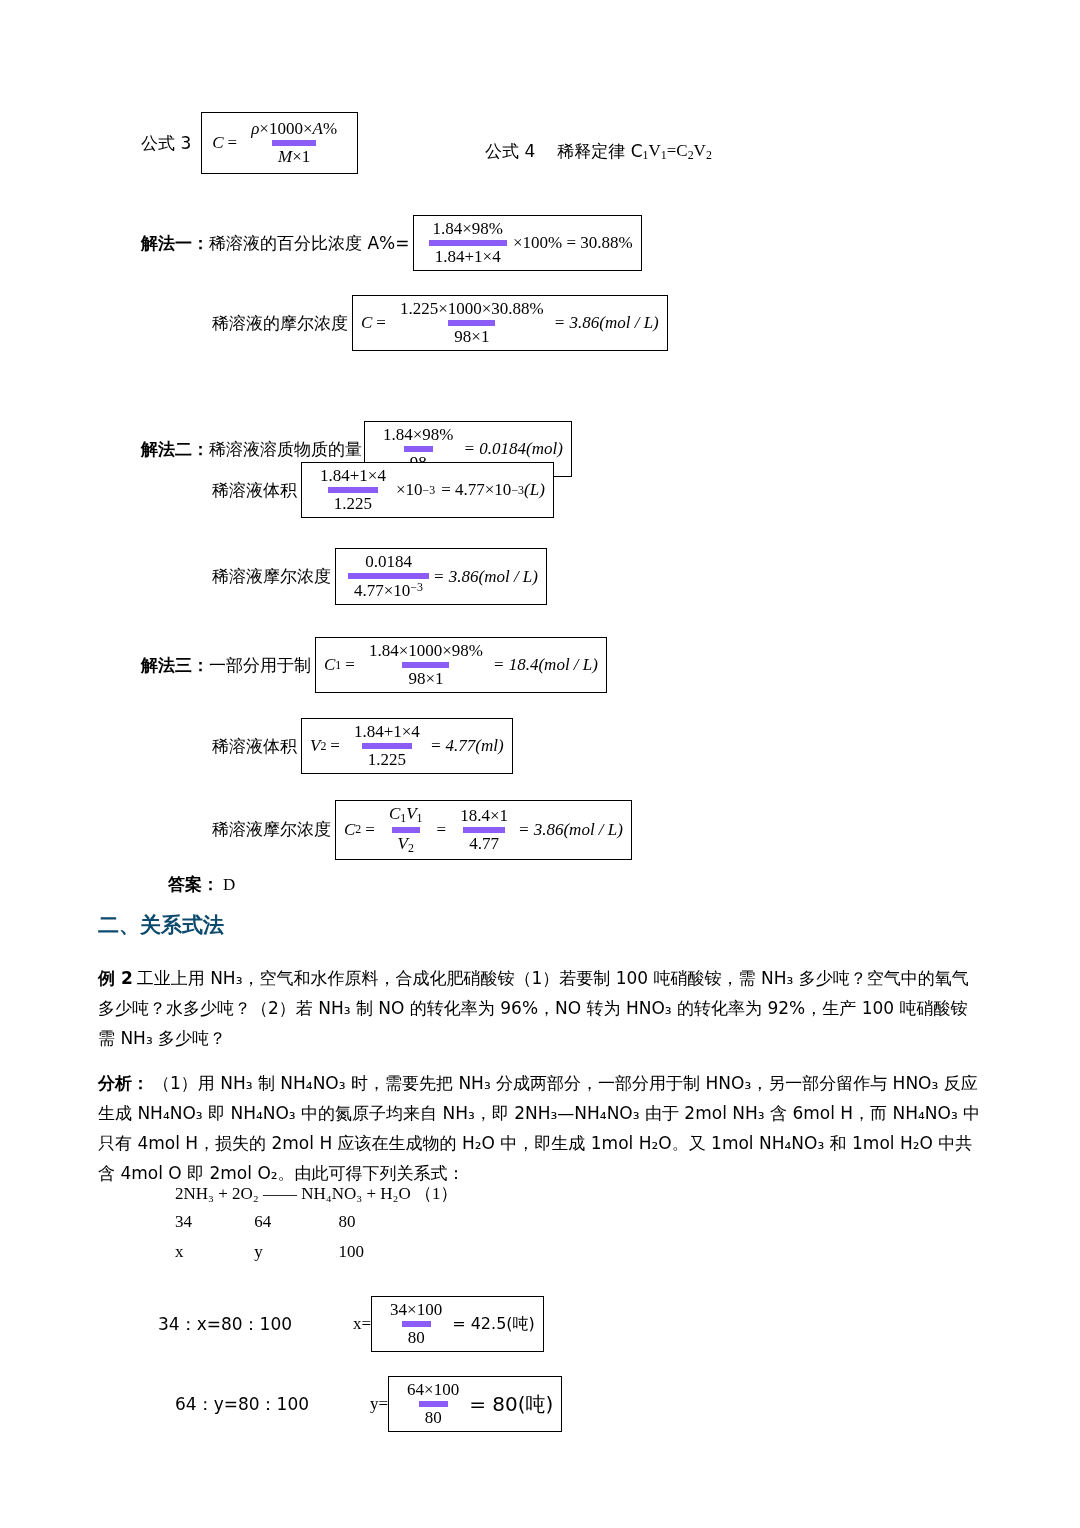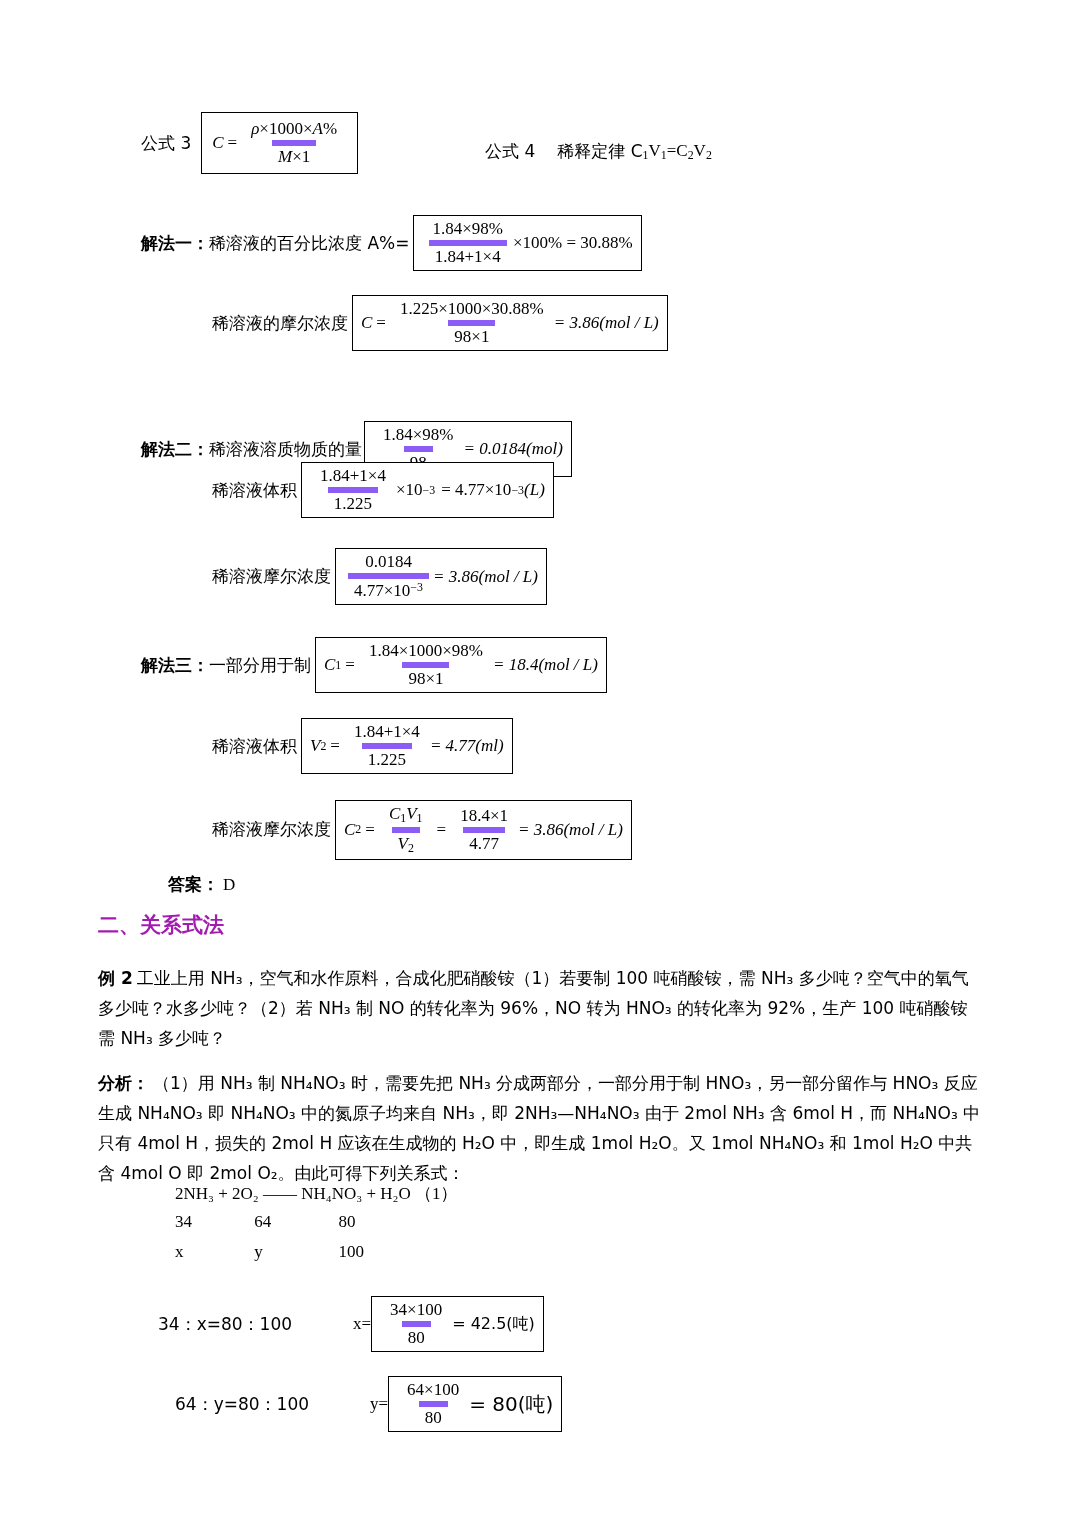--- a/index.html
+++ b/index.html
@@ -42,21 +42,21 @@
   
   .abs { position:absolute; }
 
   .lbl { font-size:17px; }
   .lbl-cn { font-family:"DejaVu Sans", sans-serif; font-size:17px; }
   .lbl-cnb { font-family:"DejaVu Sans", sans-serif; font-size:17px; font-weight:bold; }
 
   .math { font-size:17px; font-family:"Liberation Serif", serif; }
 
   .section-title {
-    color:#a21caf;
+    color:#0c4a6e;
     font-family:"DejaVu Sans", sans-serif;
     font-weight:bold;
     font-size:21px;
   }
 
   .para {
     font-size:17px;
     line-height:30px;
     font-family:"DejaVu Sans", sans-serif;
     text-align:justify;

